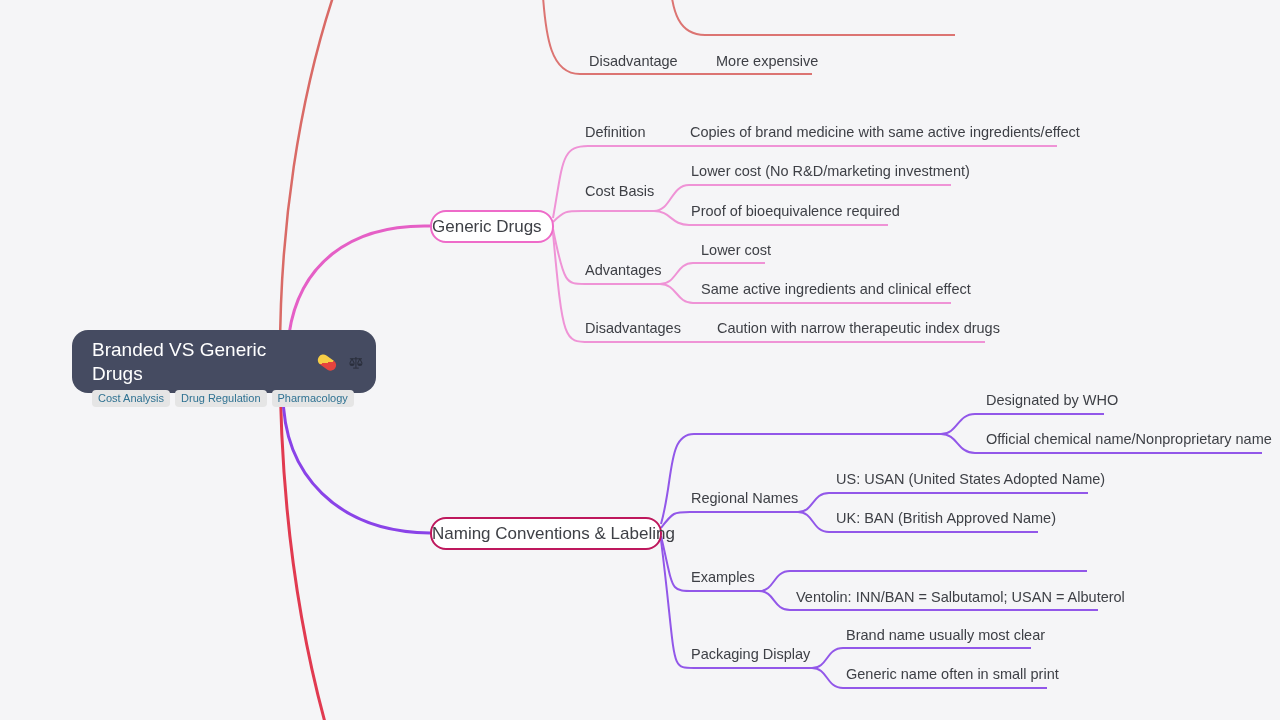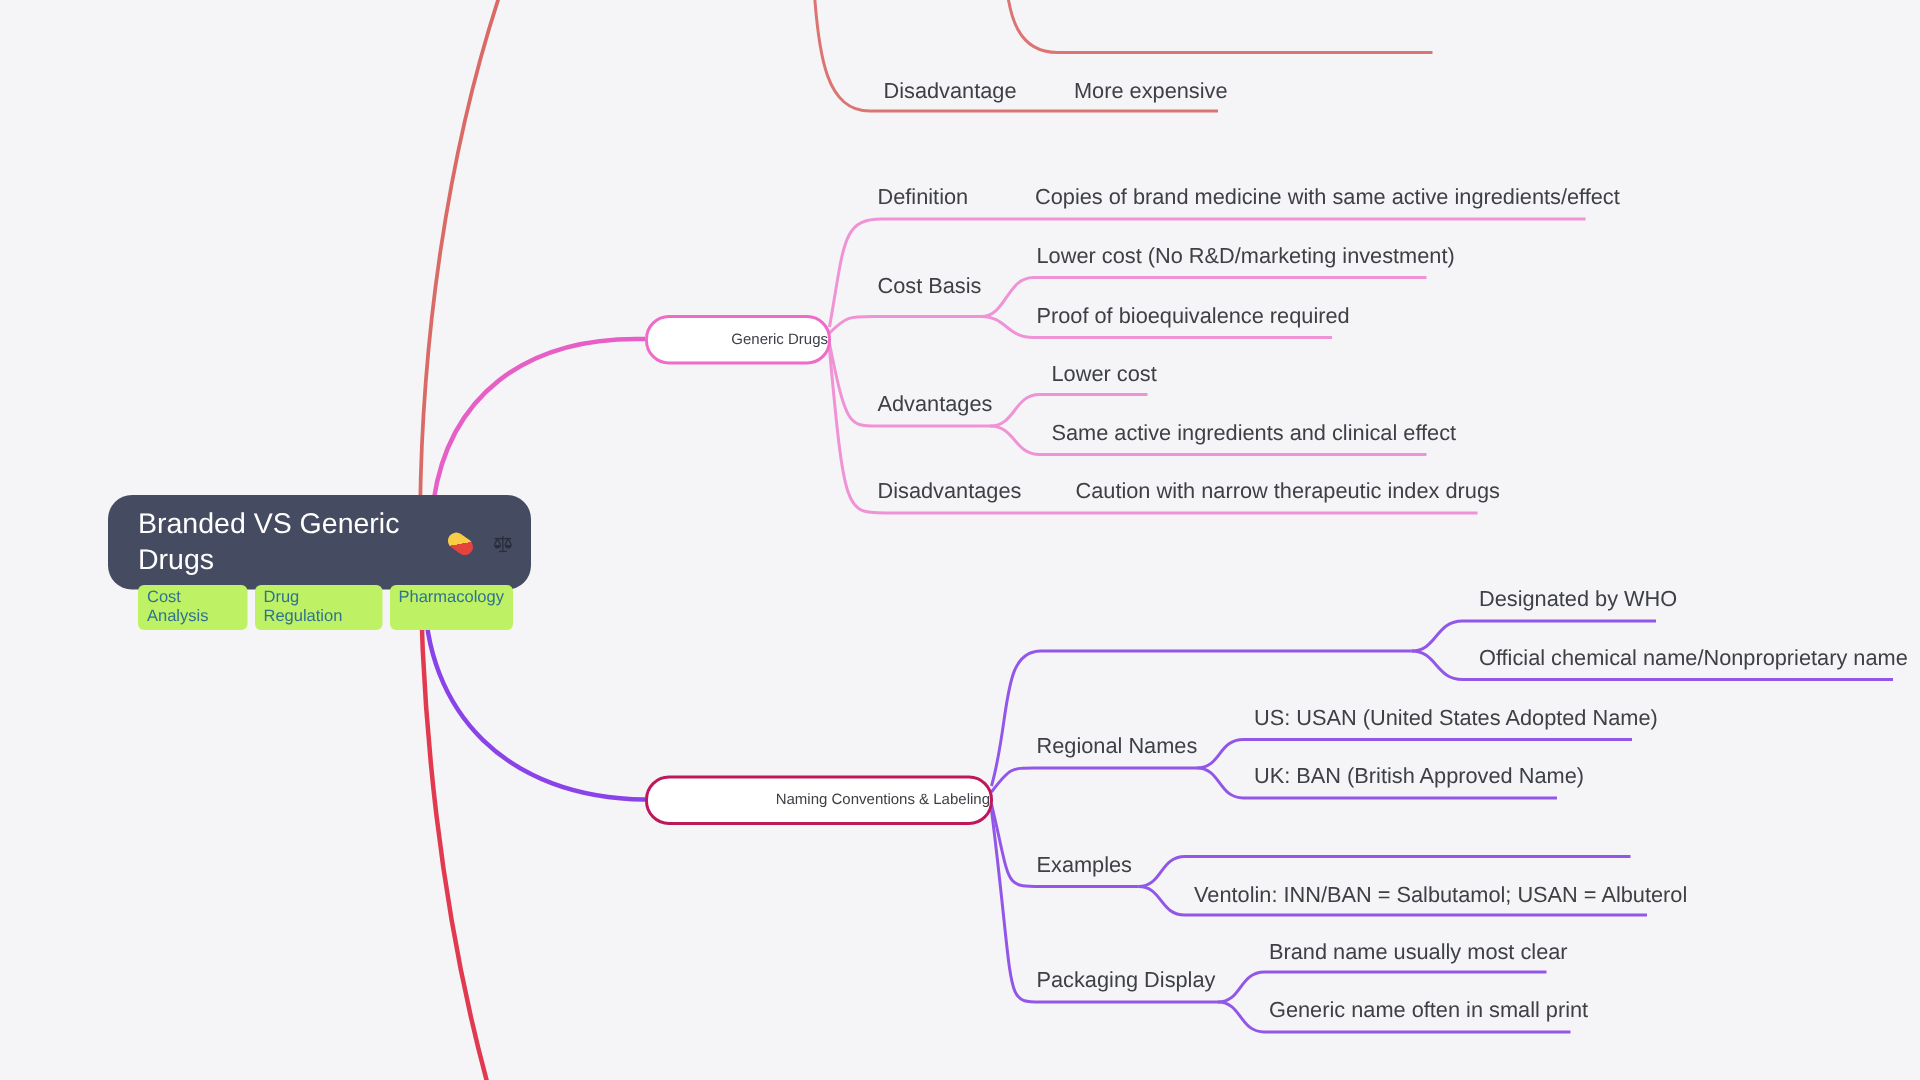--- a/index.html
+++ b/index.html
@@ -6,43 +6,43 @@
   .canvas{
     position:relative;width:1280px;height:720px;overflow:hidden;
     background:#f5f5f7;font-family:"Liberation Sans",sans-serif;
   }
   .wires{position:absolute;left:0;top:0;}
   .lbl{
     position:absolute;white-space:nowrap;font-size:14.5px;line-height:16px;
     color:#3e4046;
   }
   .branch-node{
-    position:absolute;display:flex;align-items:center;justify-content:flex-end;
-    background:#ffffff;border-radius:16px;font-size:10px;color:#3e4046;
+    position:absolute;display:flex;align-items:center;justify-content:flex-start;
+    background:#ffffff;border-radius:16px;font-size:17px;color:#3e4046;
     white-space:nowrap;box-sizing:border-box;
   }
   .branch-node.generic{border:2px solid #ee6bc9;}
   .branch-node.naming{border:2px solid #be185d;}
   .root-node{
-    position:absolute;left:72px;top:330px;width:282px;height:63px;
+    position:absolute;left:72px;top:330px;width:304px;height:63px;
     background:#454b61;border-radius:16px;box-sizing:border-box;
     padding:8px 12px 0 20px;
   }
   .root-title-row{display:flex;align-items:center;gap:6px;}
   .root-title{color:#ffffff;font-size:19px;line-height:24px;}
   .pill-icon{
     display:inline-block;width:21px;height:11px;border-radius:6px;
     background:linear-gradient(135deg,#f7ce46 50%,#e5443e 50%);
     transform:rotate(35deg);margin-left:4px;
   }
   .scales-icon{margin-left:6px;opacity:.85;}
   .tag-row{display:flex;gap:5px;margin-top:4px;}
   .tag{
     display:inline-block;font-size:11px;line-height:13px;padding:2px 6px;
-    background:#bef264;color:#2f7292;border-radius:4px;
+    background:#e5e5e5;color:#2f7292;border-radius:4px;
   }
 </style>
 </head>
 <body>
 
 <div class="canvas">
 
   <svg class="wires" width="1280" height="720" viewBox="0 0 1280 720" fill="none">
 
     <path d="M 336,-12 C 298,100 280,230 280,355" stroke="#d96a66" stroke-width="2.5"></path>

